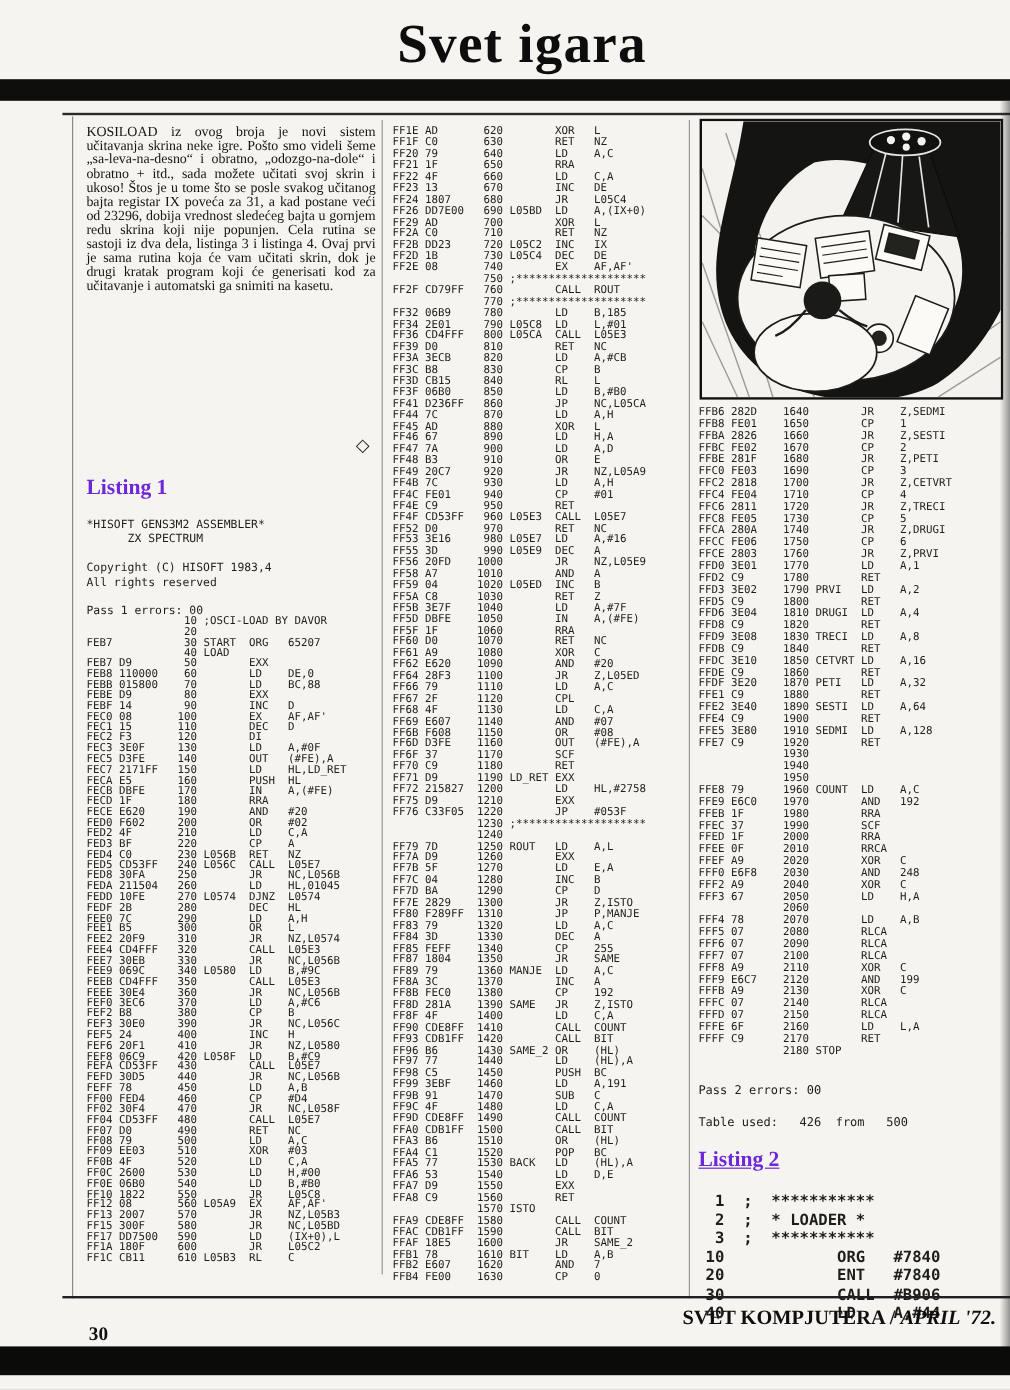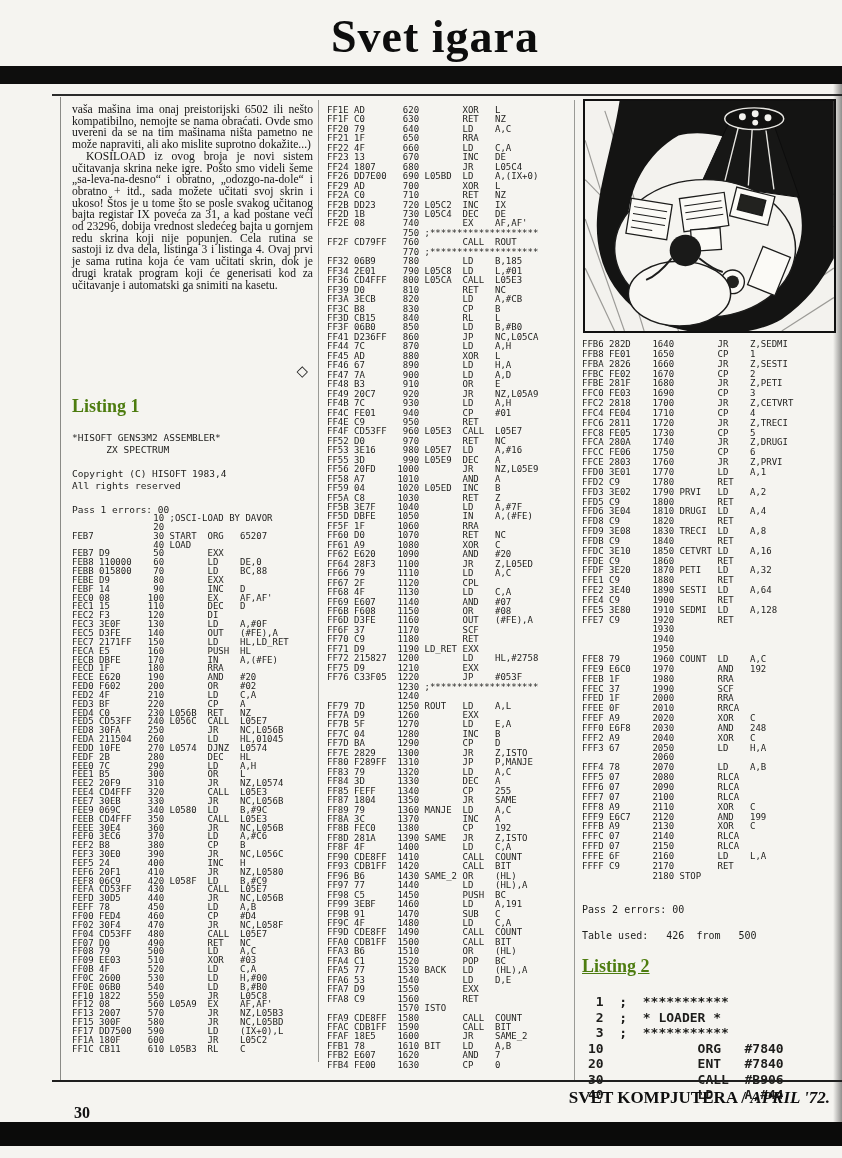--- a/index.html
+++ b/index.html
@@ -35,21 +35,21 @@
   }
   .article p{margin:0;}
   .article p + p{text-indent:14px;}
   .endmark{
     position:absolute;left:72px;top:362px;width:236px;text-align:right;
     font-size:15px;color:#1a1a1a;
   }
   
   .h-listing{
     position:absolute;font-family:"Liberation Serif", serif;font-weight:700;
-    font-size:18px;color:#4d7c0f;
+    font-size:18px;color:#6d28d9;
   }
   .h-listing1{left:72px;top:396px;}
   .h-listing2{left:582px;top:956px;text-decoration:underline;}
   pre{margin:0;white-space:pre;color:#1d1d1b;}
   .mono{font-family:"DejaVu Sans Mono", monospace;}
   .asmhead{position:absolute;left:72px;top:432px;font-size:9.5px;line-height:12px;}
   .col1{position:absolute;left:72px;top:514px;font-size:9px;line-height:8.85px;}
   .col2{position:absolute;left:327px;top:106px;font-size:9px;line-height:9.45px;}
   .col3{position:absolute;left:582px;top:340px;font-size:9px;line-height:9.85px;}
   .pass2{position:absolute;left:582px;top:904px;font-size:10px;line-height:12px;}
@@ -80,21 +80,20 @@
 
   <div class="masthead">Svet igara</div>
   <div class="topbar"></div>
   <div class="toprule"></div>
   <div class="leftframe"></div>
   <div class="divider1"></div>
   <div class="divider2"></div>
   <div class="edge-shade"></div>
 
   <div class="article">
-    <p>vaša mašina ima onaj preistorijski 6502 ili nešto kompatibilno, nemojte se nama obraćati. Ovde smo uvereni da se na tim mašinama ništa pametno ne može napraviti, ali ako mislite suprotno dokažite...)</p>
     <p>KOSILOAD iz ovog broja je novi sistem učitavanja skrina neke igre. Pošto smo videli šeme „sa-leva-na-desno“ i obratno, „odozgo-na-dole“ i obratno + itd., sada možete učitati svoj skrin i ukoso! Štos je u tome što se posle svakog učitanog bajta registar IX poveća za 31, a kad postane veći od 23296, dobija vrednost sledećeg bajta u gornjem redu skrina koji nije popunjen. Cela rutina se sastoji iz dva dela, listinga 3 i listinga 4. Ovaj prvi je sama rutina koja će vam učitati skrin, dok je drugi kratak program koji će generisati kod za učitavanje i automatski ga snimiti na kasetu.</p>
   </div>
   <div class="endmark">◇</div>
 
   <div class="h-listing h-listing1">Listing 1</div>
   <pre class="mono asmhead">*HISOFT GENS3M2 ASSEMBLER*
       ZX SPECTRUM
 
 Copyright (C) HISOFT 1983,4
 All rights reserved

